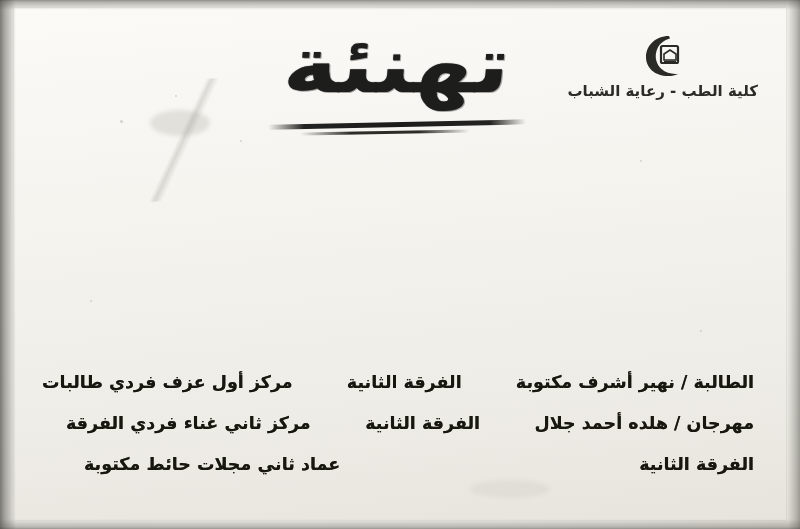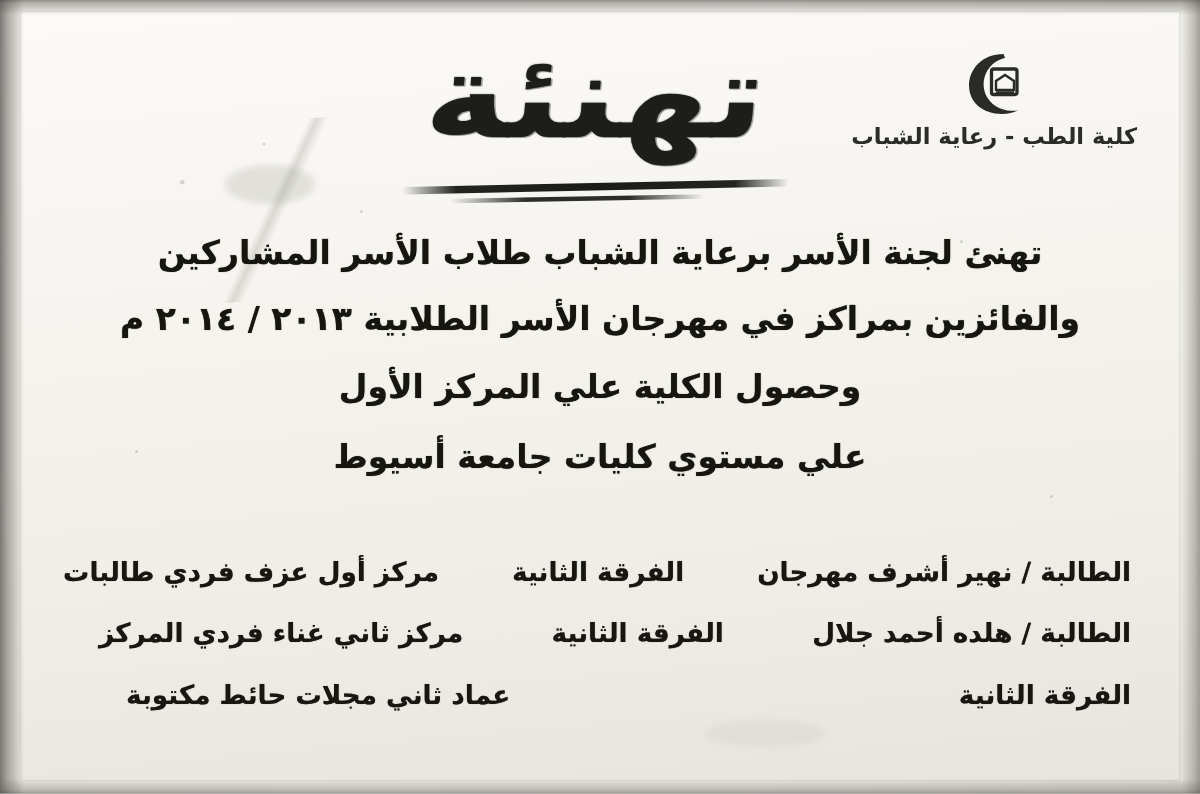--- a/index.html
+++ b/index.html
@@ -226,39 +226,33 @@
       <svg id="logo-mark" viewBox="0 0 48 48">
         <path d="M30 4 C16 4 7 14 7 25 C7 36 16 44 29 44 C33 44 36.5 43.2 39.5 41.7 C33.5 42.5 27 41 22.5 37 C17.5 32.6 15.5 25.5 17.5 19 C19.4 12.8 24.5 8 31 6.6 Z" fill="#2a2a26"></path>
         <rect x="22" y="14" width="17" height="17" rx="1.5" fill="none" stroke="#2a2a26" stroke-width="2.2"></rect>
         <path d="M25 28 L25 22 L31 18 L37 22 L37 28 Z" fill="none" stroke="#2a2a26" stroke-width="1.6"></path>
         <path d="M25 29.5 L37 29.5" stroke="#2a2a26" stroke-width="1.4"></path>
       </svg>
       <div id="logo-caption">كلية الطب - رعاية الشباب</div>
     </div>
   </div>
 
-  <div id="body-block">
-    <p class="headline l1">تهنئ لجنة الأسر برعاية الشباب طلاب الأسر المشاركين</p>
-    <p class="headline l2">والفائزين بمراكز في مهرجان الأسر الطلابية ٢٠١٣ / ٢٠١٤ م</p>
-    <p class="headline l3">وحصول الكلية علي المركز الأول</p>
-    <p class="headline l4">علي مستوي كليات جامعة أسيوط</p>
-  </div>
 
   <div id="winners-block">
 
     <div class="winner-line wl-1">
-      <span class="name-part">الطالبة / نهير أشرف مهرجان</span>
+      <span class="name-part">الطالبة / نهير أشرف مكتوبة</span>
       <span class="grade-part">الفرقة الثانية</span>
       <span class="prize-part">مركز أول عزف فردي طالبات</span>
     </div>
 
     <div class="winner-line wl-2">
-      <span class="name-part">الطالبة / هلده أحمد جلال</span>
+      <span class="name-part">مهرجان / هلده أحمد جلال</span>
       <span class="grade-part">الفرقة الثانية</span>
-      <span class="prize-part">مركز ثاني غناء فردي المركز</span>
+      <span class="prize-part">مركز ثاني غناء فردي الفرقة</span>
     </div>
 
     <div class="winner-line wl-3">
       <span class="grade-part">الفرقة الثانية</span>
       <span class="prize-part">عماد ثاني مجلات حائط مكتوبة</span>
     </div>
 
   </div>
 
   <div id="left-edge-shadow"></div>

